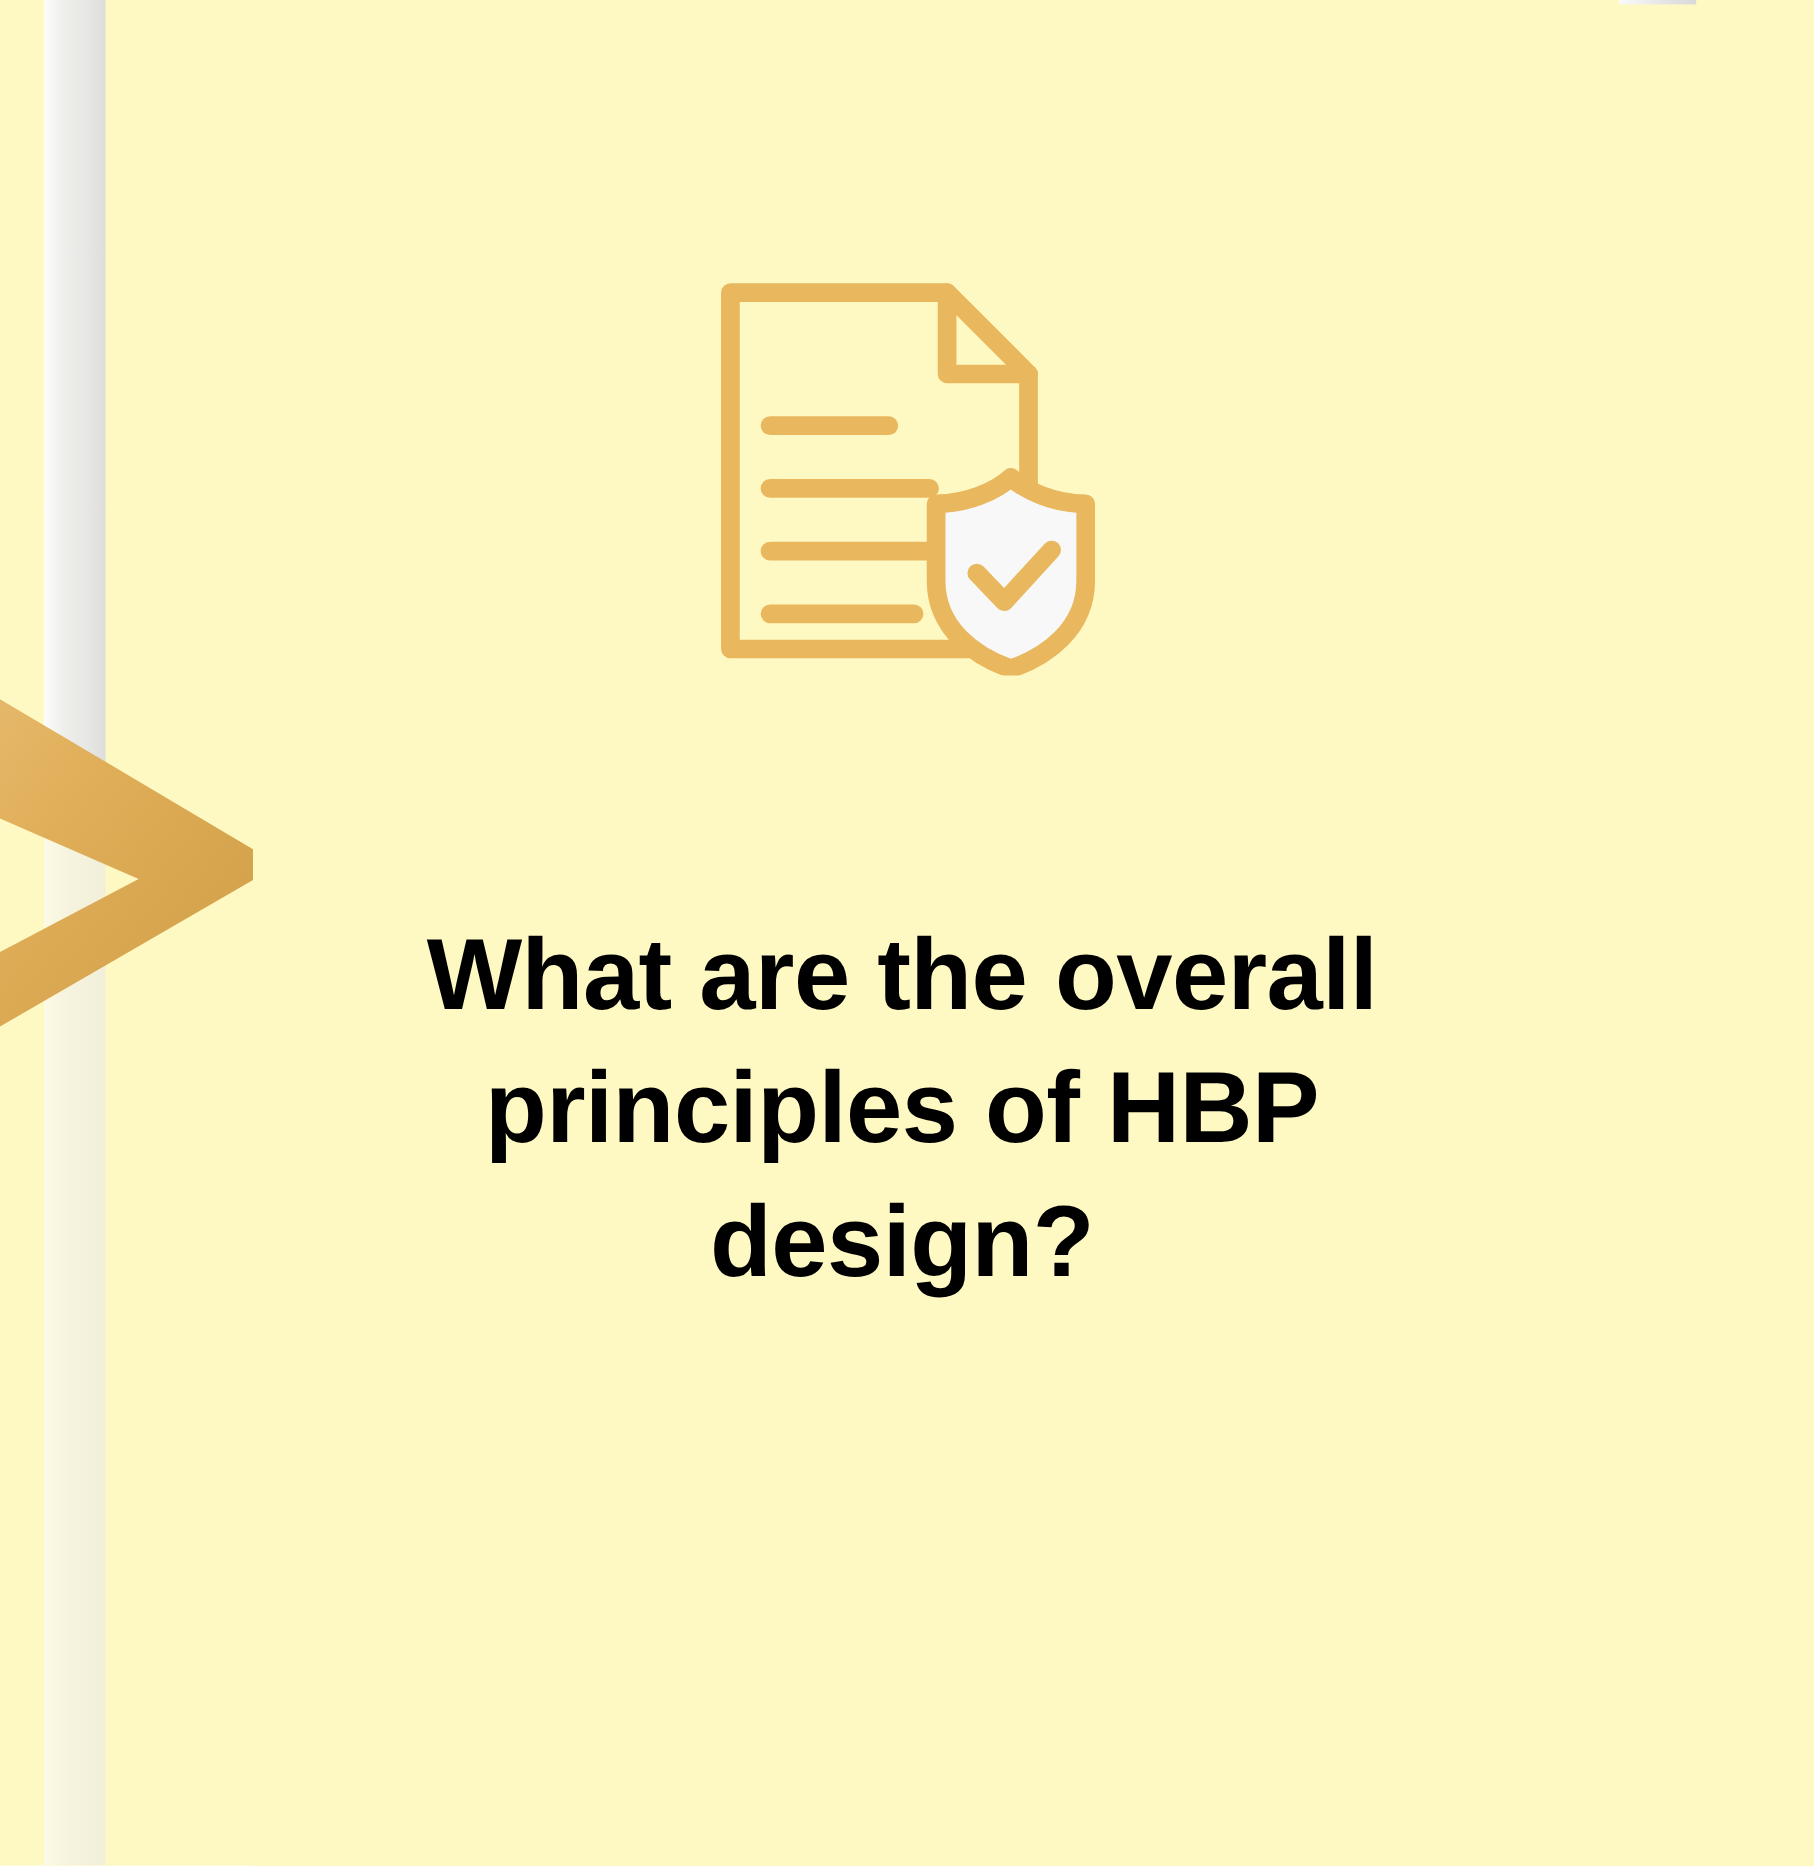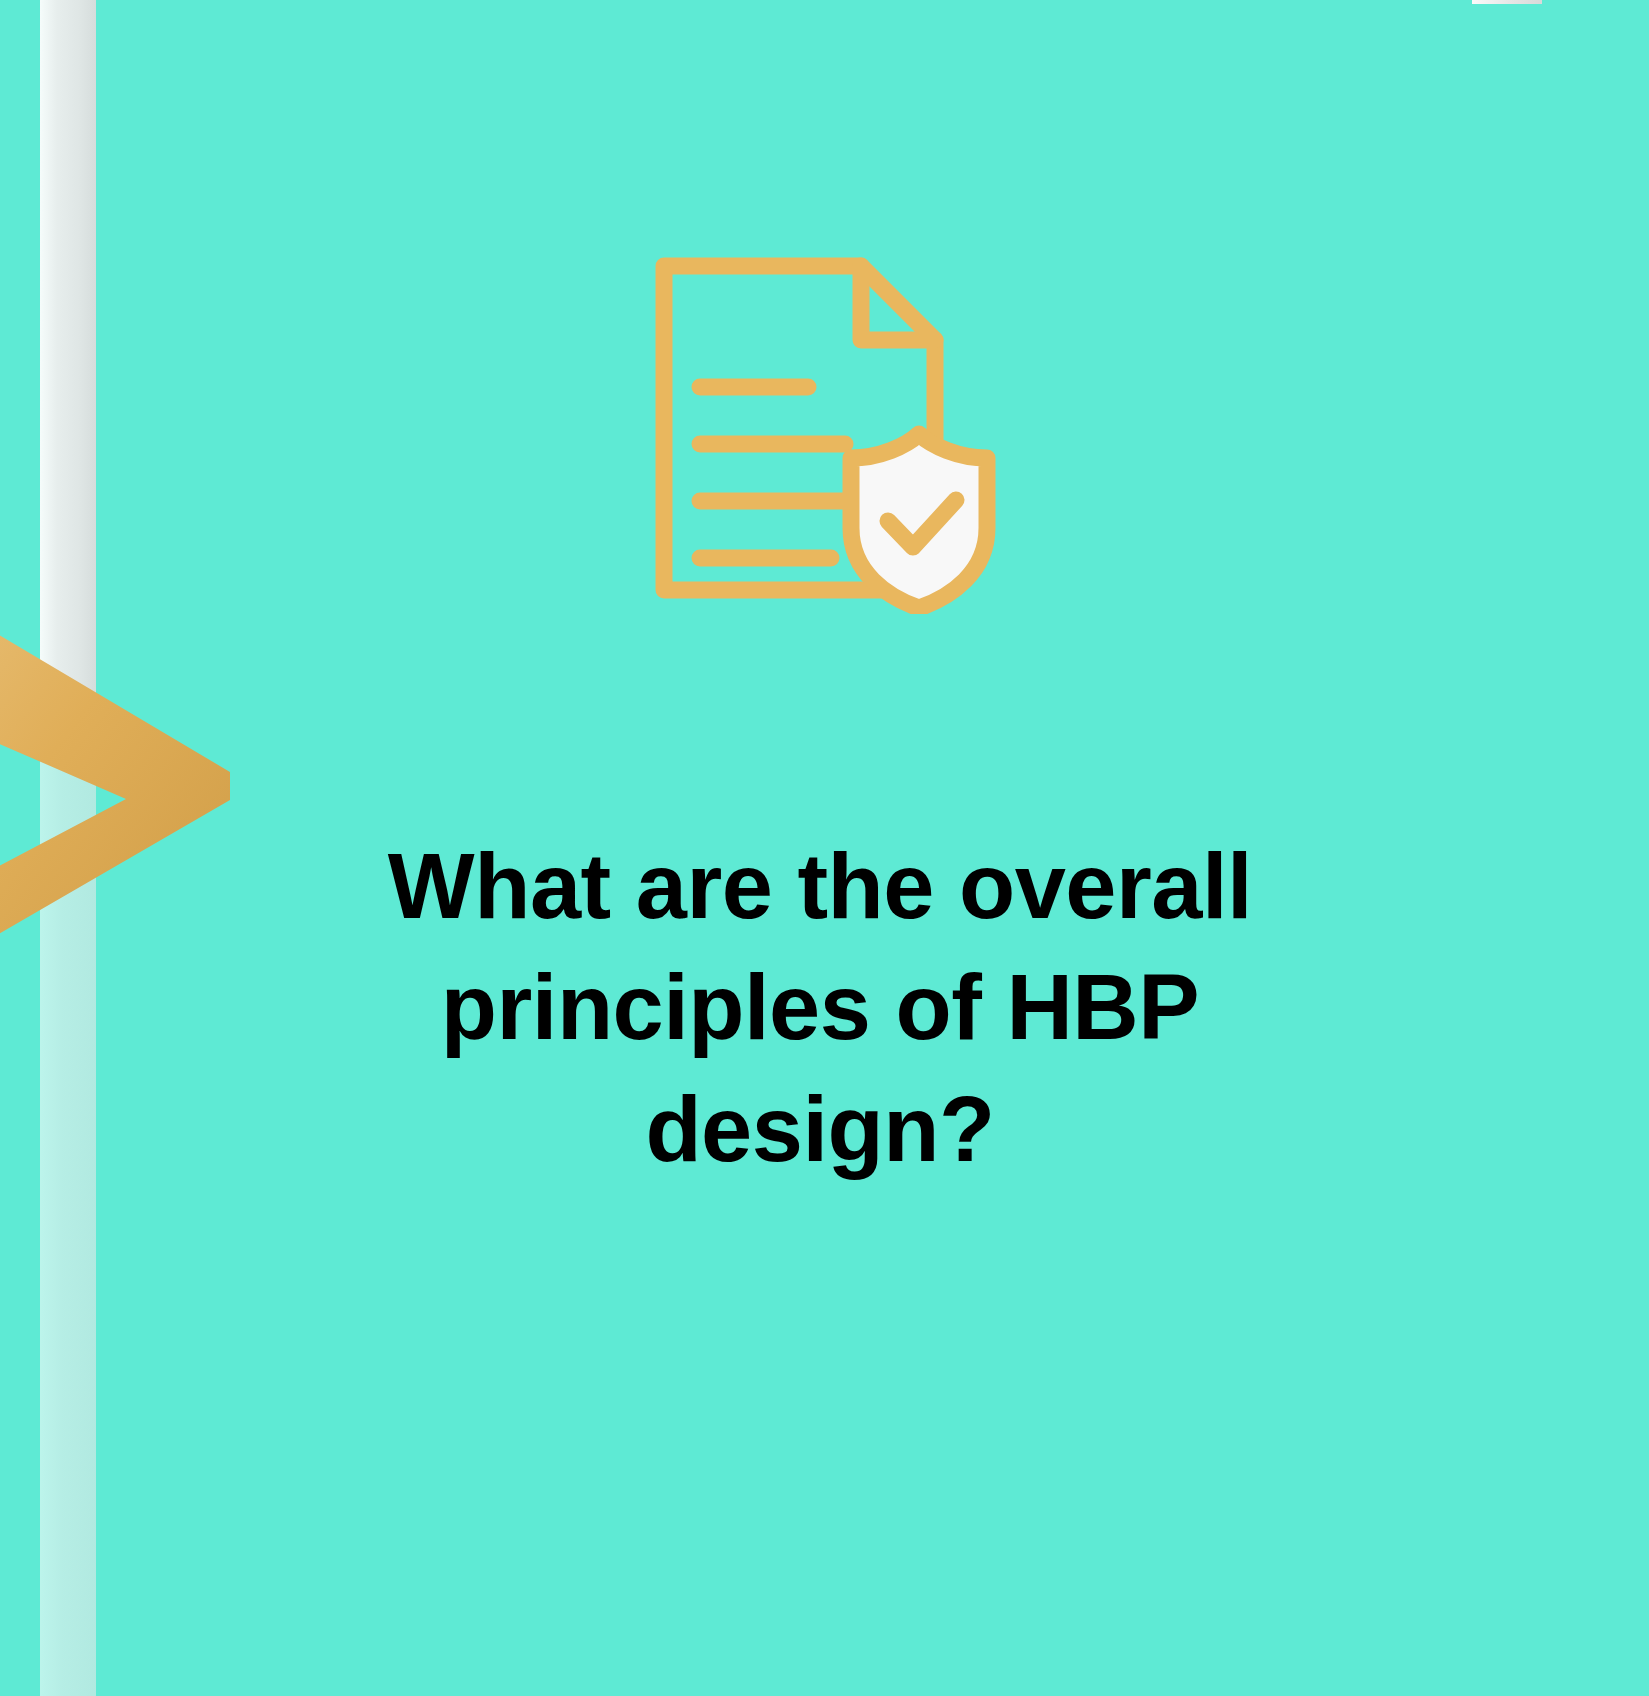--- a/index.html
+++ b/index.html
@@ -12,21 +12,21 @@
     background: #f8f8f8;
     font-family: "Liberation Sans", sans-serif;
     overflow: hidden;
     position: relative;
   }
 
   
   #slide {
     position: absolute;
     inset: 0;
-    background: #5eead4;
+    background: #fef9c3;
     overflow: hidden;
   }
 
   
   .edge-strip-left {
     position: absolute;
     left: 40px;
     top: 0;
     width: 56px;
     height: 704px;

